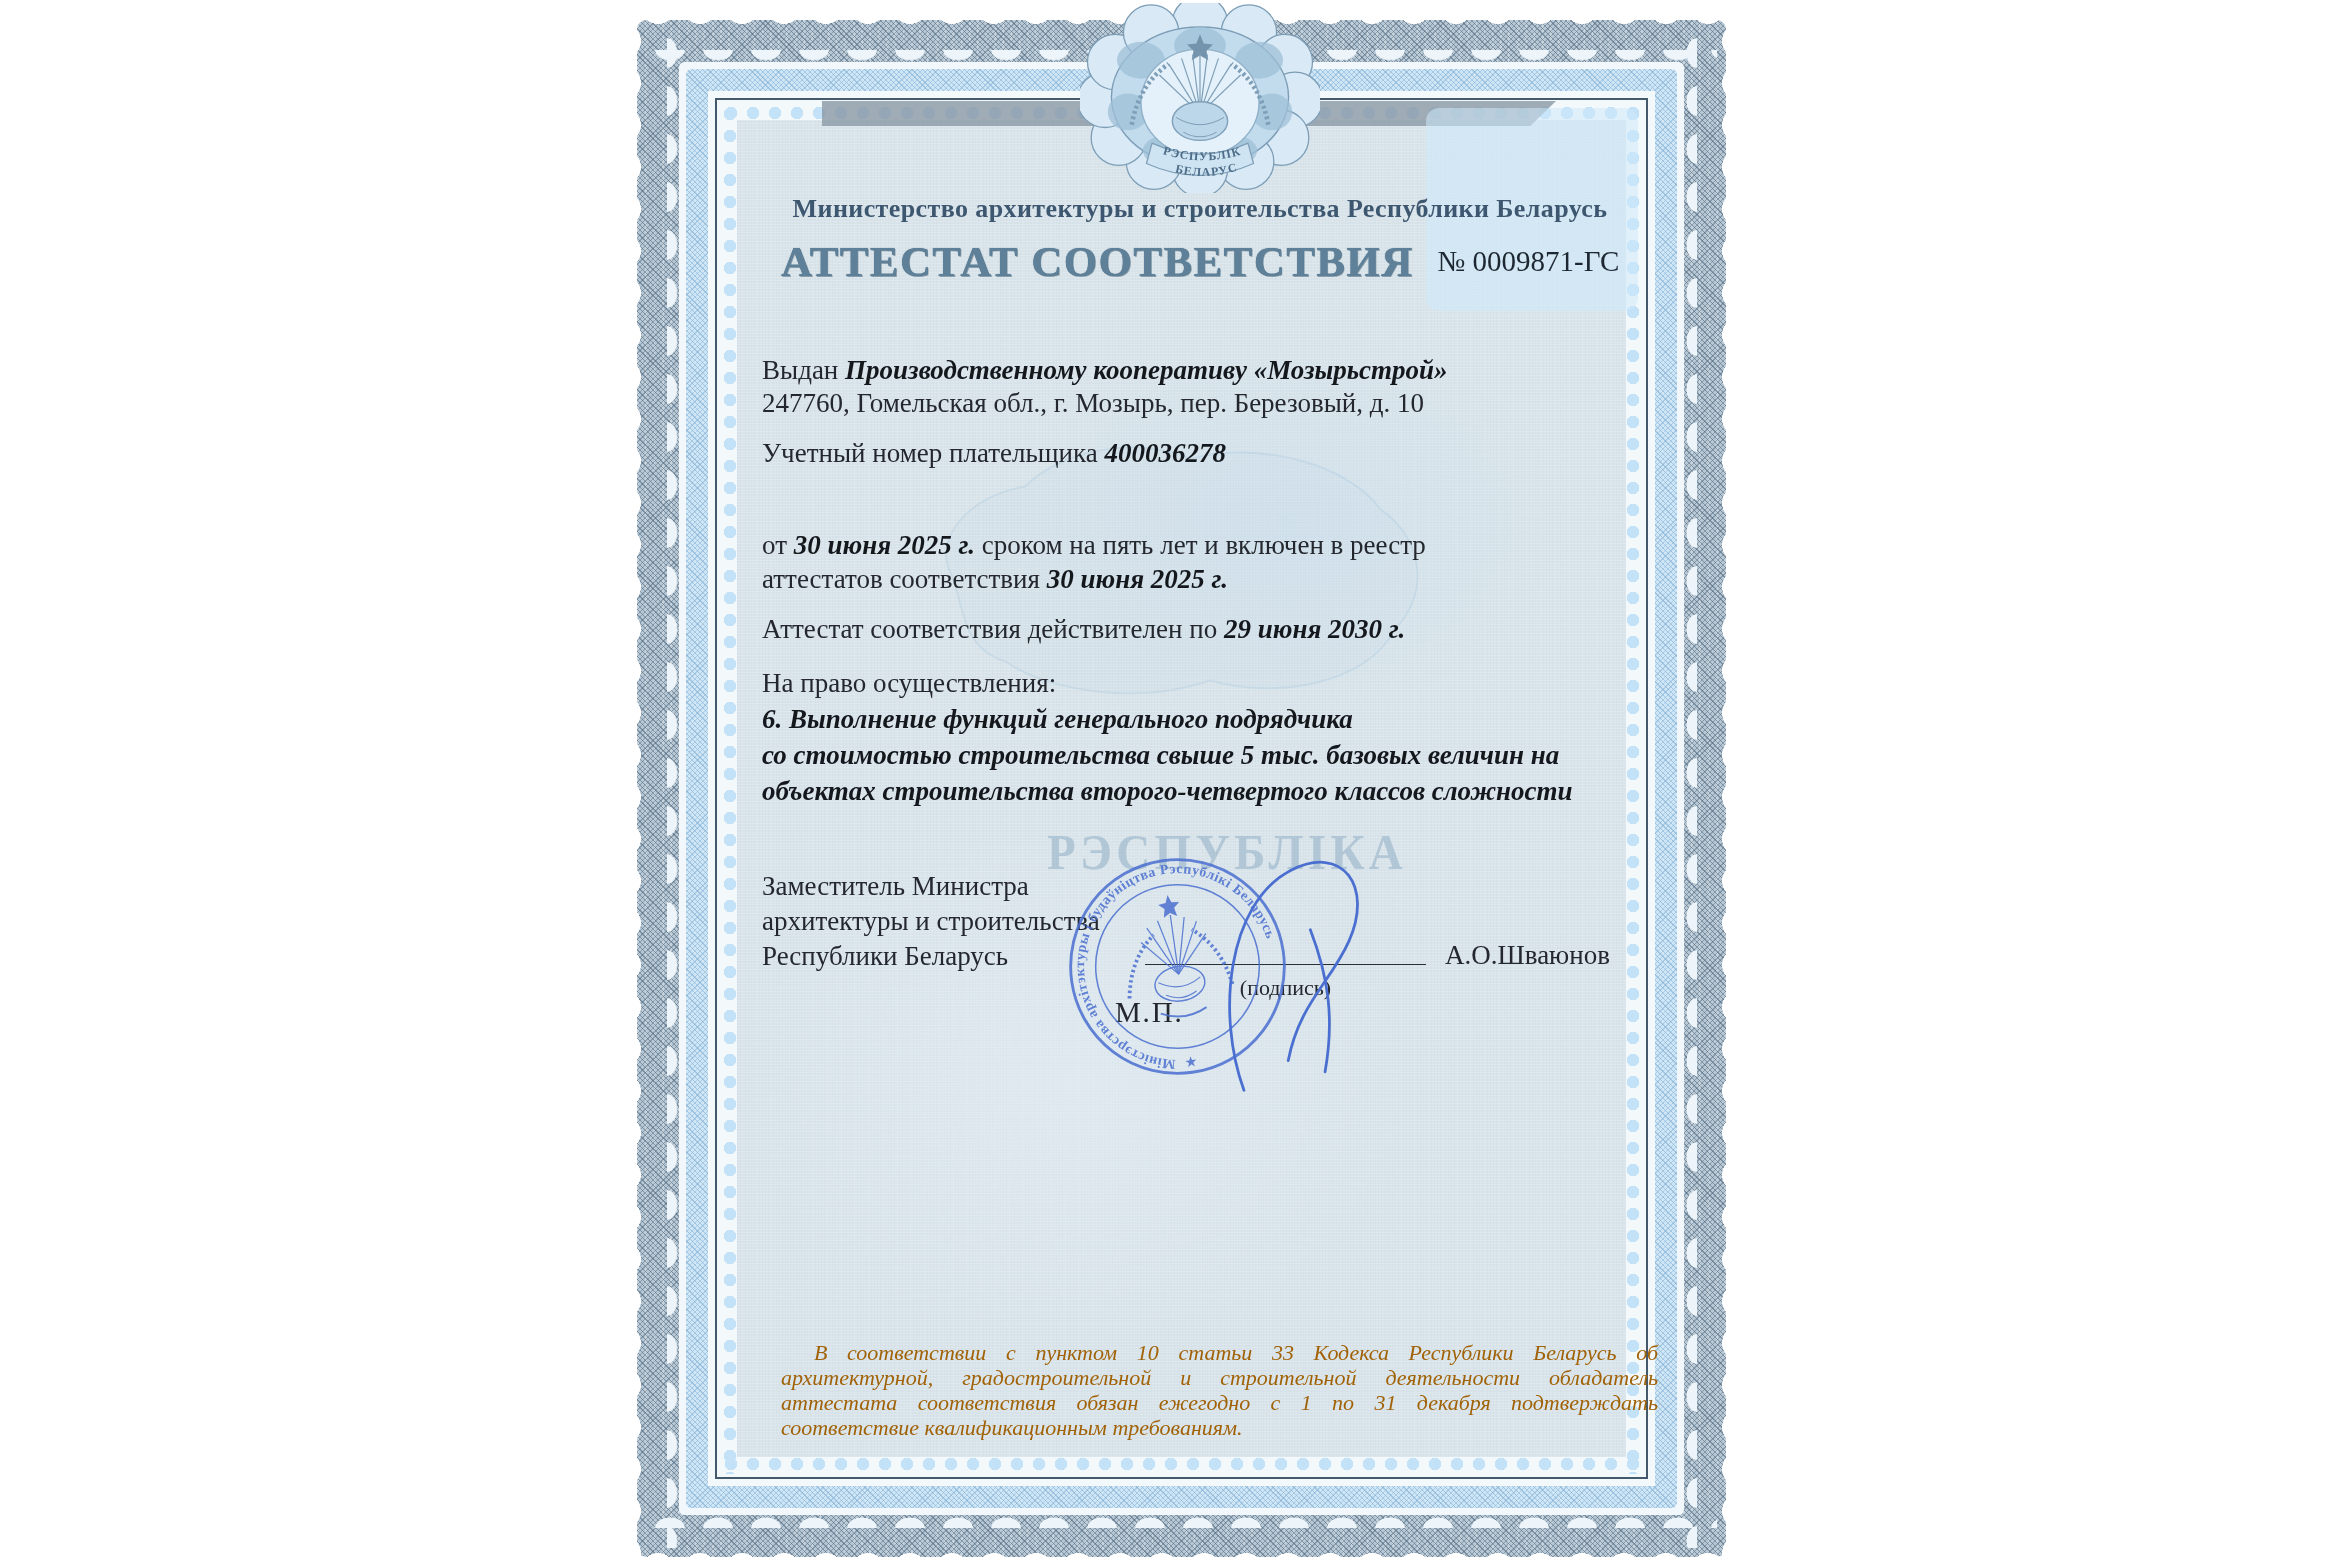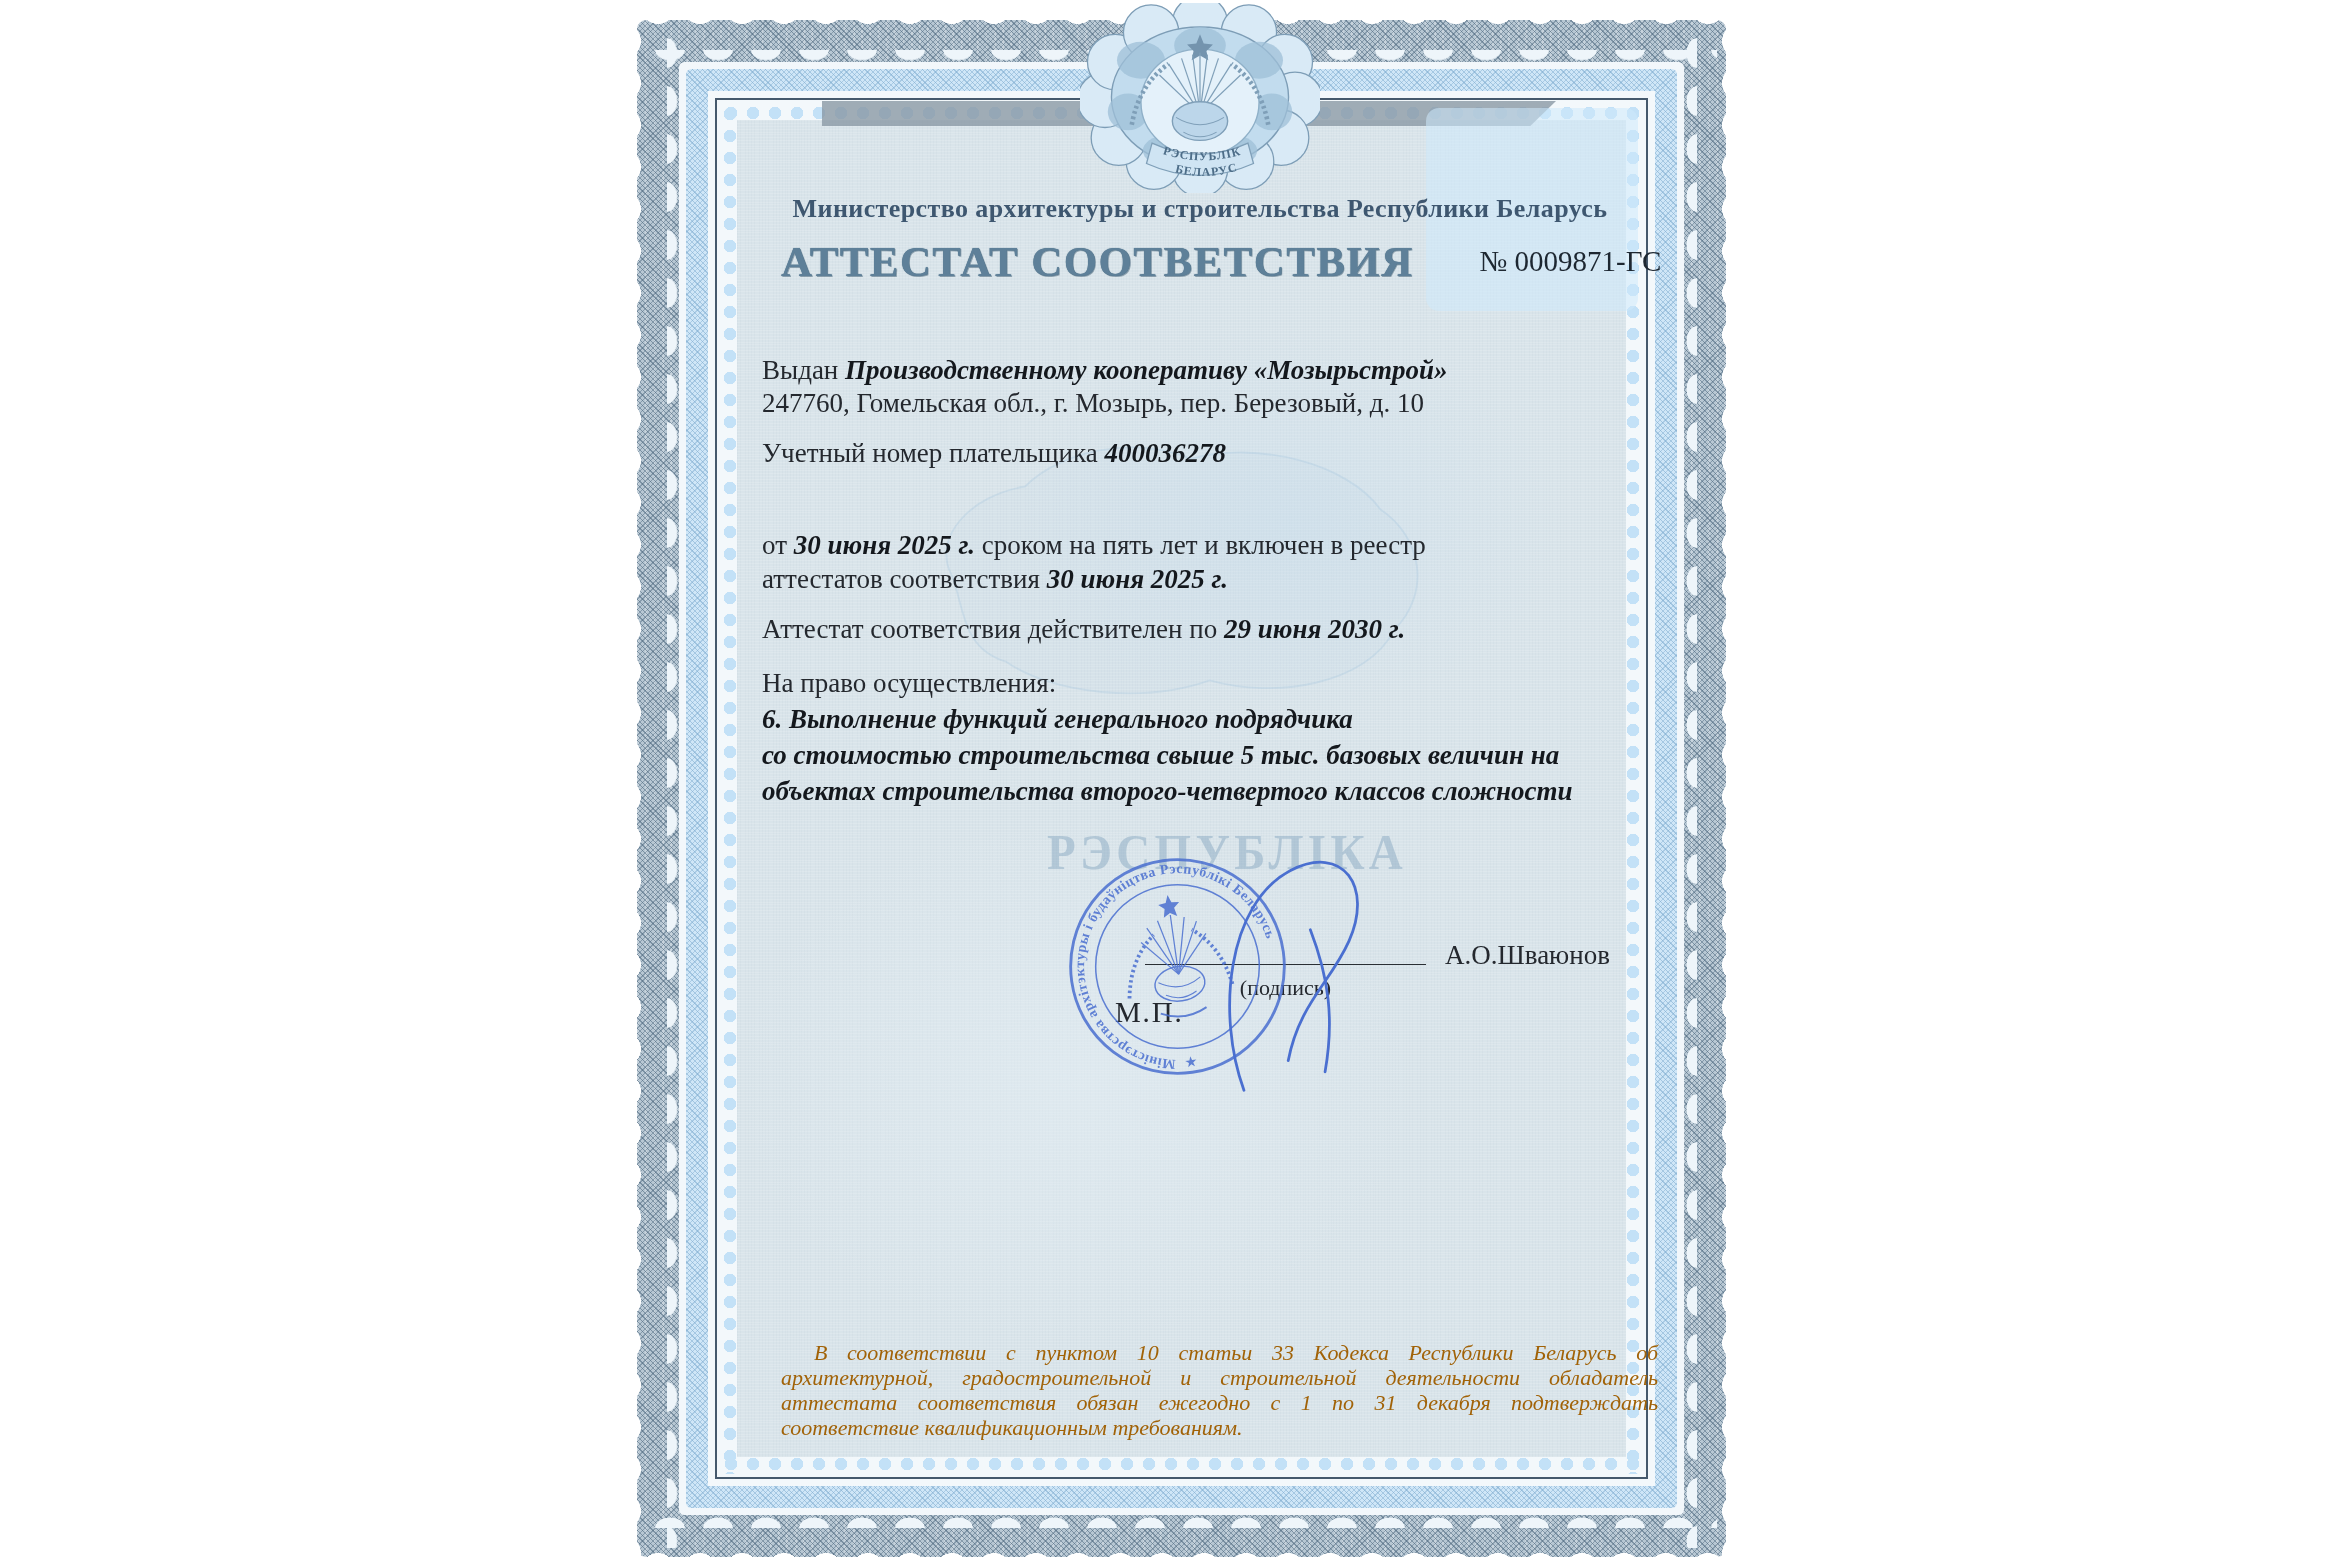--- a/index.html
+++ b/index.html
@@ -59,21 +59,21 @@
   .gray-strip{position:absolute;left:185px;top:81px;width:734px;height:25px;background:#8a99a5;opacity:.8;
     clip-path:polygon(0 0,100% 0,96.5% 100%,0 100%);}
   .blue-corner{position:absolute;right:88px;top:88px;width:212px;height:203px;background:#cdeafb;opacity:.55;
     border-radius:13px;}
 
   
   .txt{position:absolute;color:#24282e;font-size:27px;line-height:33px;}
   .b{font-weight:bold;color:#14181d;font-style:italic;}
   .ministry{left:111px;top:172px;width:904px;text-align:center;font-weight:bold;font-size:26px;
     color:#3e5770;letter-spacing:0.4px;}
-  .title-row{left:144px;top:225px;display:flex;align-items:flex-end;gap:66px;white-space:nowrap;}
+  .title-row{left:144px;top:225px;display:flex;align-items:flex-end;gap:24px;white-space:nowrap;}
   .title-main{font-weight:bold;font-size:43px;letter-spacing:1.4px;color:#5e8099;
     text-shadow:0.9px 0.9px 0 rgba(56,86,108,.45), 0 0 0.9px #41637c;}
   .title-num{font-weight:normal;font-size:29px;color:#1d2731;}
   .p-issued{left:125px;top:334px;width:886px;}
   .p-payer{left:125px;top:417px;width:886px;}
   .p-basis{left:125px;top:474px;width:886px;line-height:34px;}
   .p-valid{left:125px;top:593px;width:886px;}
   .p-scope{left:125px;top:645px;width:900px;line-height:36px;}
   .p-scope .b{font-size:27px;}
   .sig-block{left:125px;top:849px;width:480px;line-height:35px;}
@@ -210,20 +210,25 @@
 
     <div class="txt p-scope z3">
       <span>На право осуществления:</span><br>
       <span class="b">6. Выполнение функций генерального подрядчика</span><br>
       <span class="b">со стоимостью строительства свыше 5 тыс. базовых величин на</span><br>
       <span class="b">объектах строительства второго-четвертого классов сложности</span>
     </div>
 
     <div class="txt watermark z2">РЭСПУБЛІКА</div>
 
+    <div class="txt sig-block z3">
+      <span>Заместитель Министра</span><br>
+      <span>архитектуры и строительства</span><br>
+      <span>Республики Беларусь</span>
+    </div>
     <div class="sig-line z3"></div>
     <div class="txt sig-caption z3">(подпись)</div>
     <div class="txt sig-name z3">А.О.Шваюнов</div>
     <div class="txt mp z3">М.П.</div>
 
     <svg class="stamp z4" viewBox="0 0 240 240">
       <g stroke="#4a6fd0" fill="none">
         <circle cx="120" cy="120" r="111" stroke-width="3"></circle>
         <circle cx="120" cy="120" r="85" stroke-width="1.6"></circle>
         <defs>

